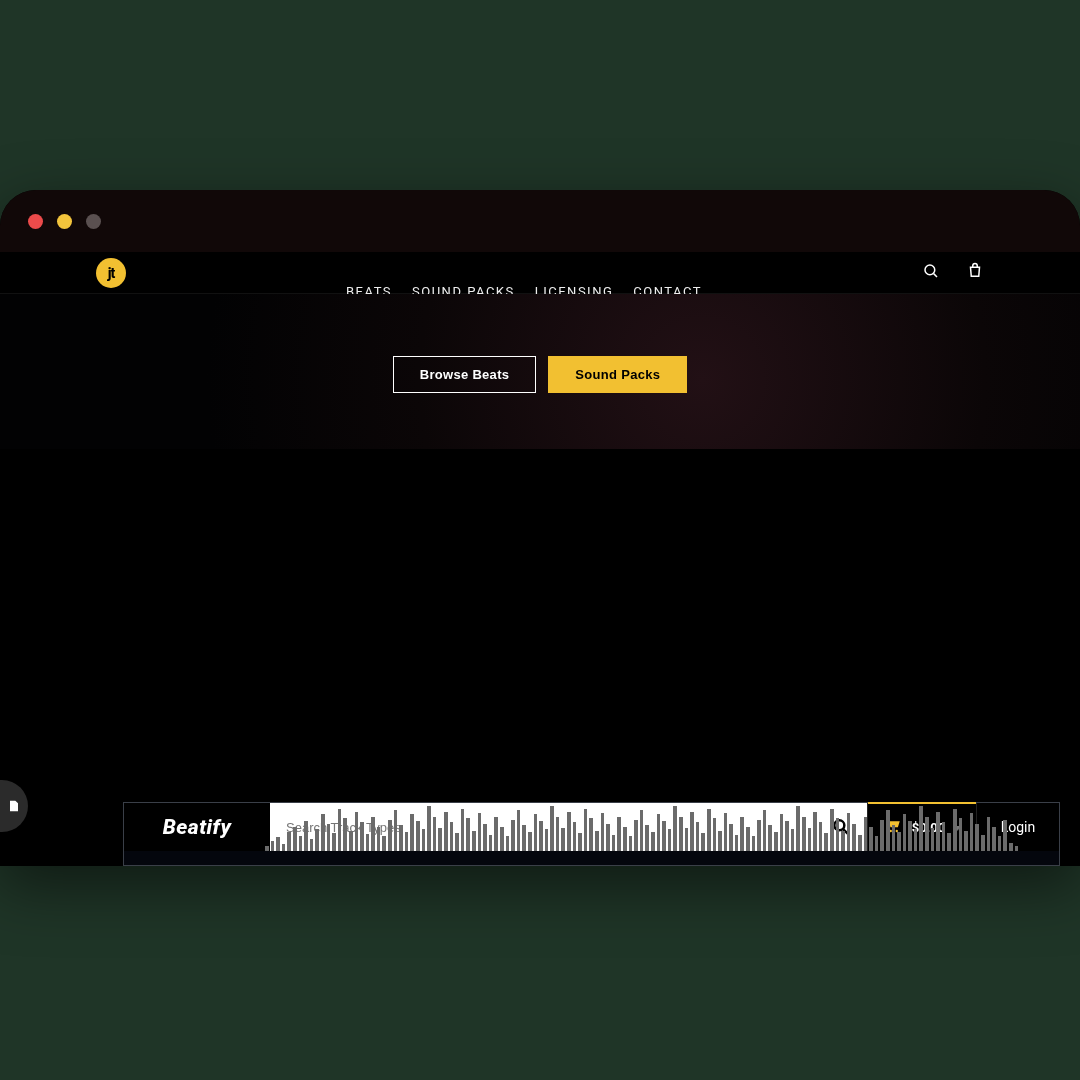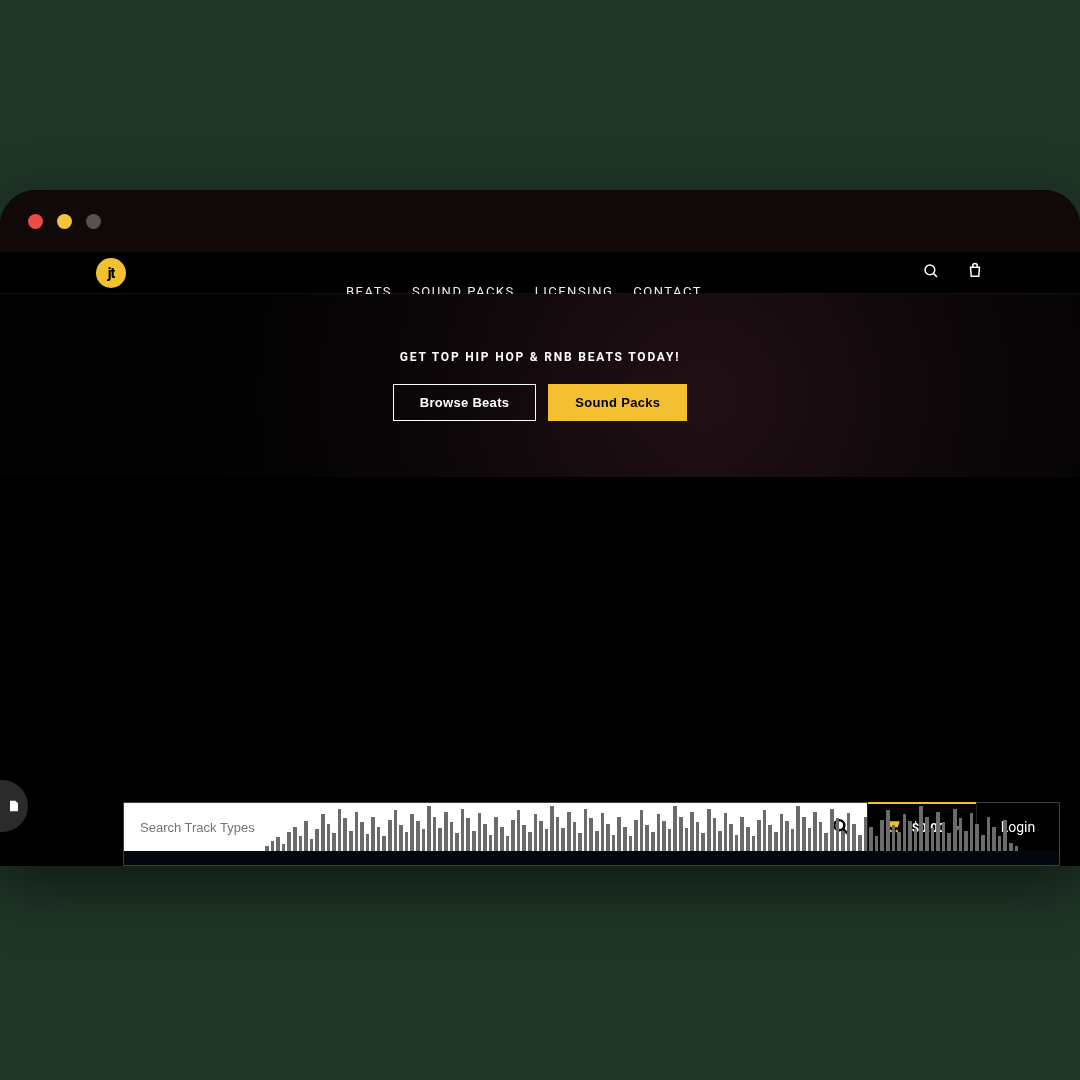--- a/index.html
+++ b/index.html
@@ -202,30 +202,30 @@
       <span>
         <svg class="icon-svg" viewBox="0 0 24 24">
             <path d="M6 7h12l-1 12H7L6 7Z"></path>
             <path d="M9 7V5a3 3 0 0 1 6 0v2"></path>
           </svg>
       </span>
     </div>
   </div>
 
   <div class="hero">
-    <div class="hero-sub">GET TOP HIP HOP &amp; RNB BEATS TODAY!</div>
     <div class="hero-buttons">
       <button class="btn outline">Browse Beats</button>
       <button class="btn solid">Sound Packs</button>
     </div>
   </div>
 
   <div class="beatify">
 
     <div class="beatify-top">
+      <div class="brand">Beatify</div>
       <div class="searchwrap">
         <input type="text" placeholder="Search Track Types" style="">
         <span class="search-btn">
           <svg viewBox="0 0 24 24">
               <circle cx="10" cy="10" r="6" fill="none" stroke="#000" stroke-width="3"></circle>
               <line x1="20" y1="20" x2="14.5" y2="14.5" stroke="#000" stroke-width="3"></line>
             </svg>
         </span>
       </div>
       <div class="cartbox">

